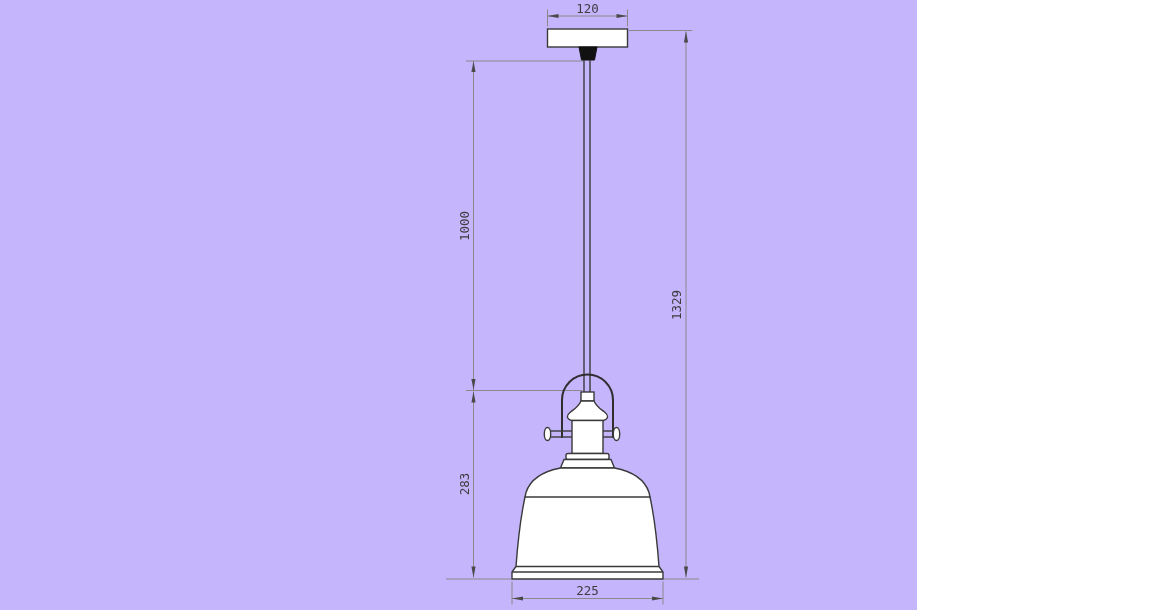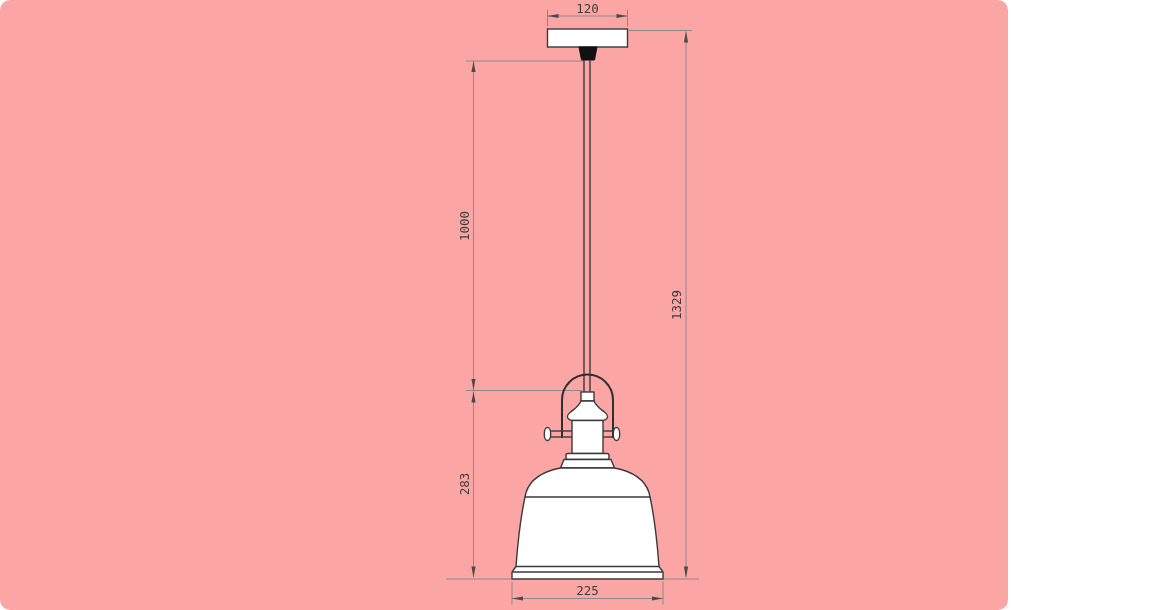--- a/index.html
+++ b/index.html
@@ -1,17 +1,17 @@
 <!DOCTYPE html>
 <html><head>
 <meta charset="utf-8">
 <style>
   html,body{margin:0;padding:0;background:#ffffff;}
-  .canvas{position:relative;width:1008px;height:610px;background:#fca5a5;overflow:hidden;
-          font-family:"DejaVu Sans Mono","Liberation Mono",monospace;border-radius:10px;}
+  .canvas{position:relative;width:917px;height:610px;background:#c4b5fd;overflow:hidden;
+          font-family:"DejaVu Sans Mono","Liberation Mono",monospace;}
   svg{display:block;}
   .obj{stroke:#3a3a3a;fill:none;stroke-width:1.4;}
   .obj-heavy{stroke:#2f2f2f;fill:none;stroke-width:2;}
   .obj-fill{stroke:#3a3a3a;fill:#ffffff;stroke-width:1.4;}
   .solid{fill:#111111;stroke:#111111;stroke-width:1;}
   .dim{stroke:#8a8a8a;fill:none;stroke-width:1;}
   .arrow{fill:#4a4a4a;stroke:none;}
   .dim-text{font-family:"DejaVu Sans Mono","Liberation Mono",monospace;font-size:12.5px;
             fill:#3d3d3d;letter-spacing:0px;}
 </style>

